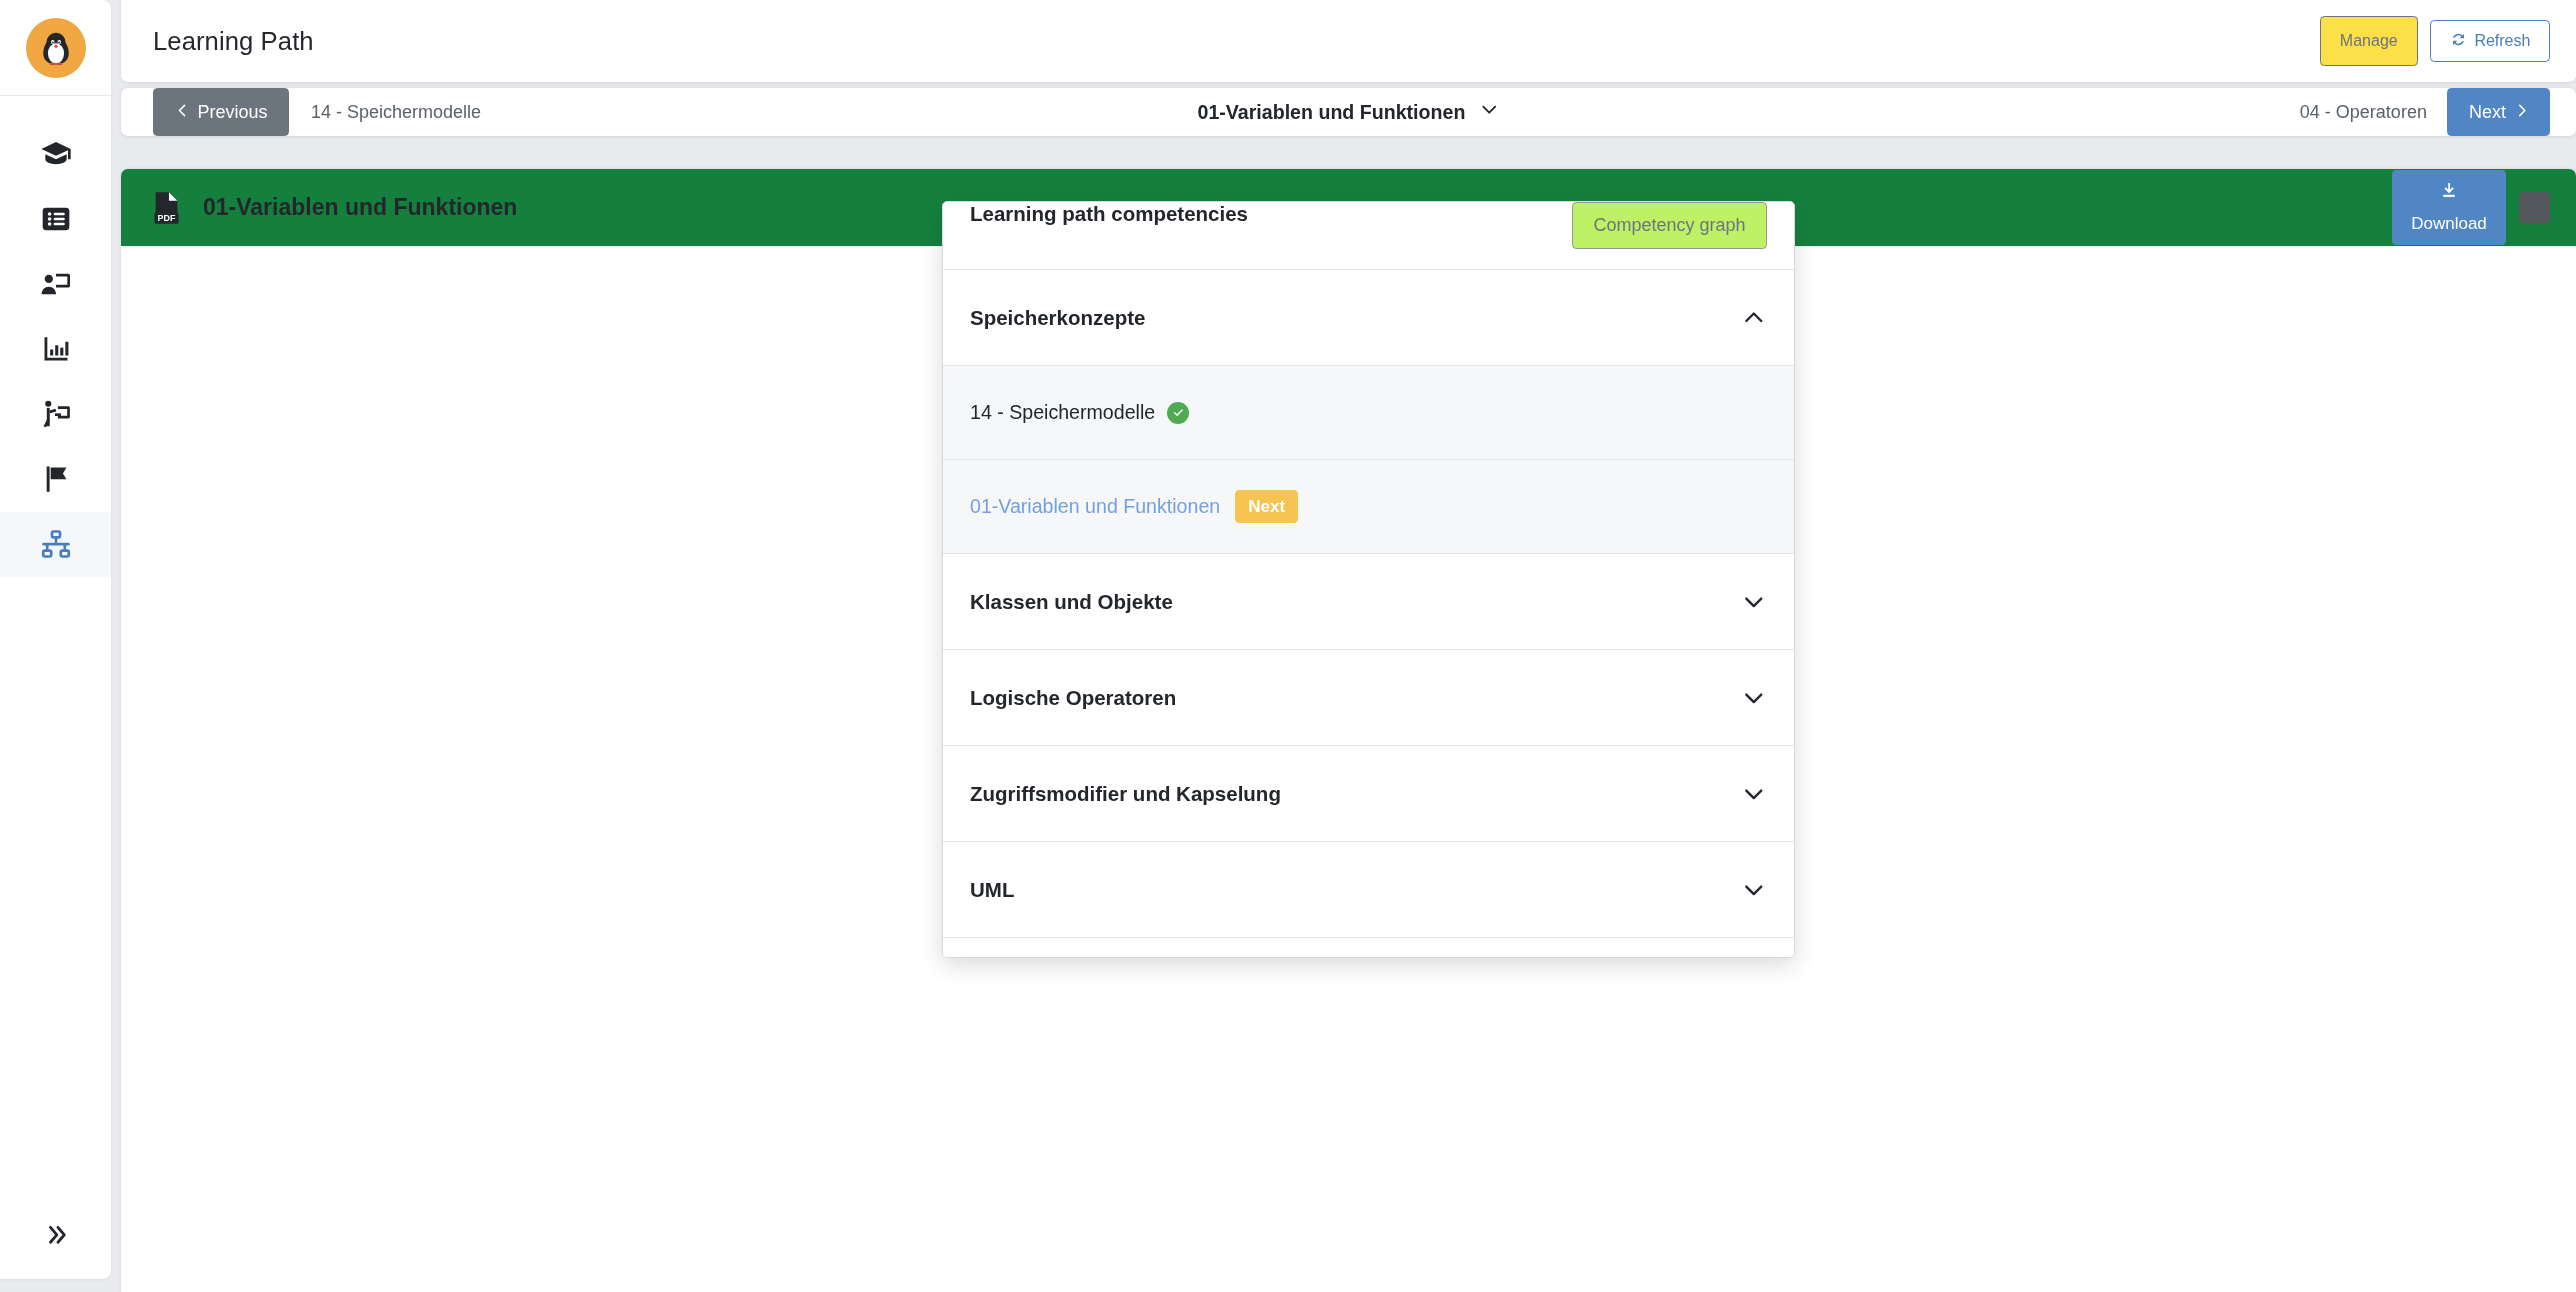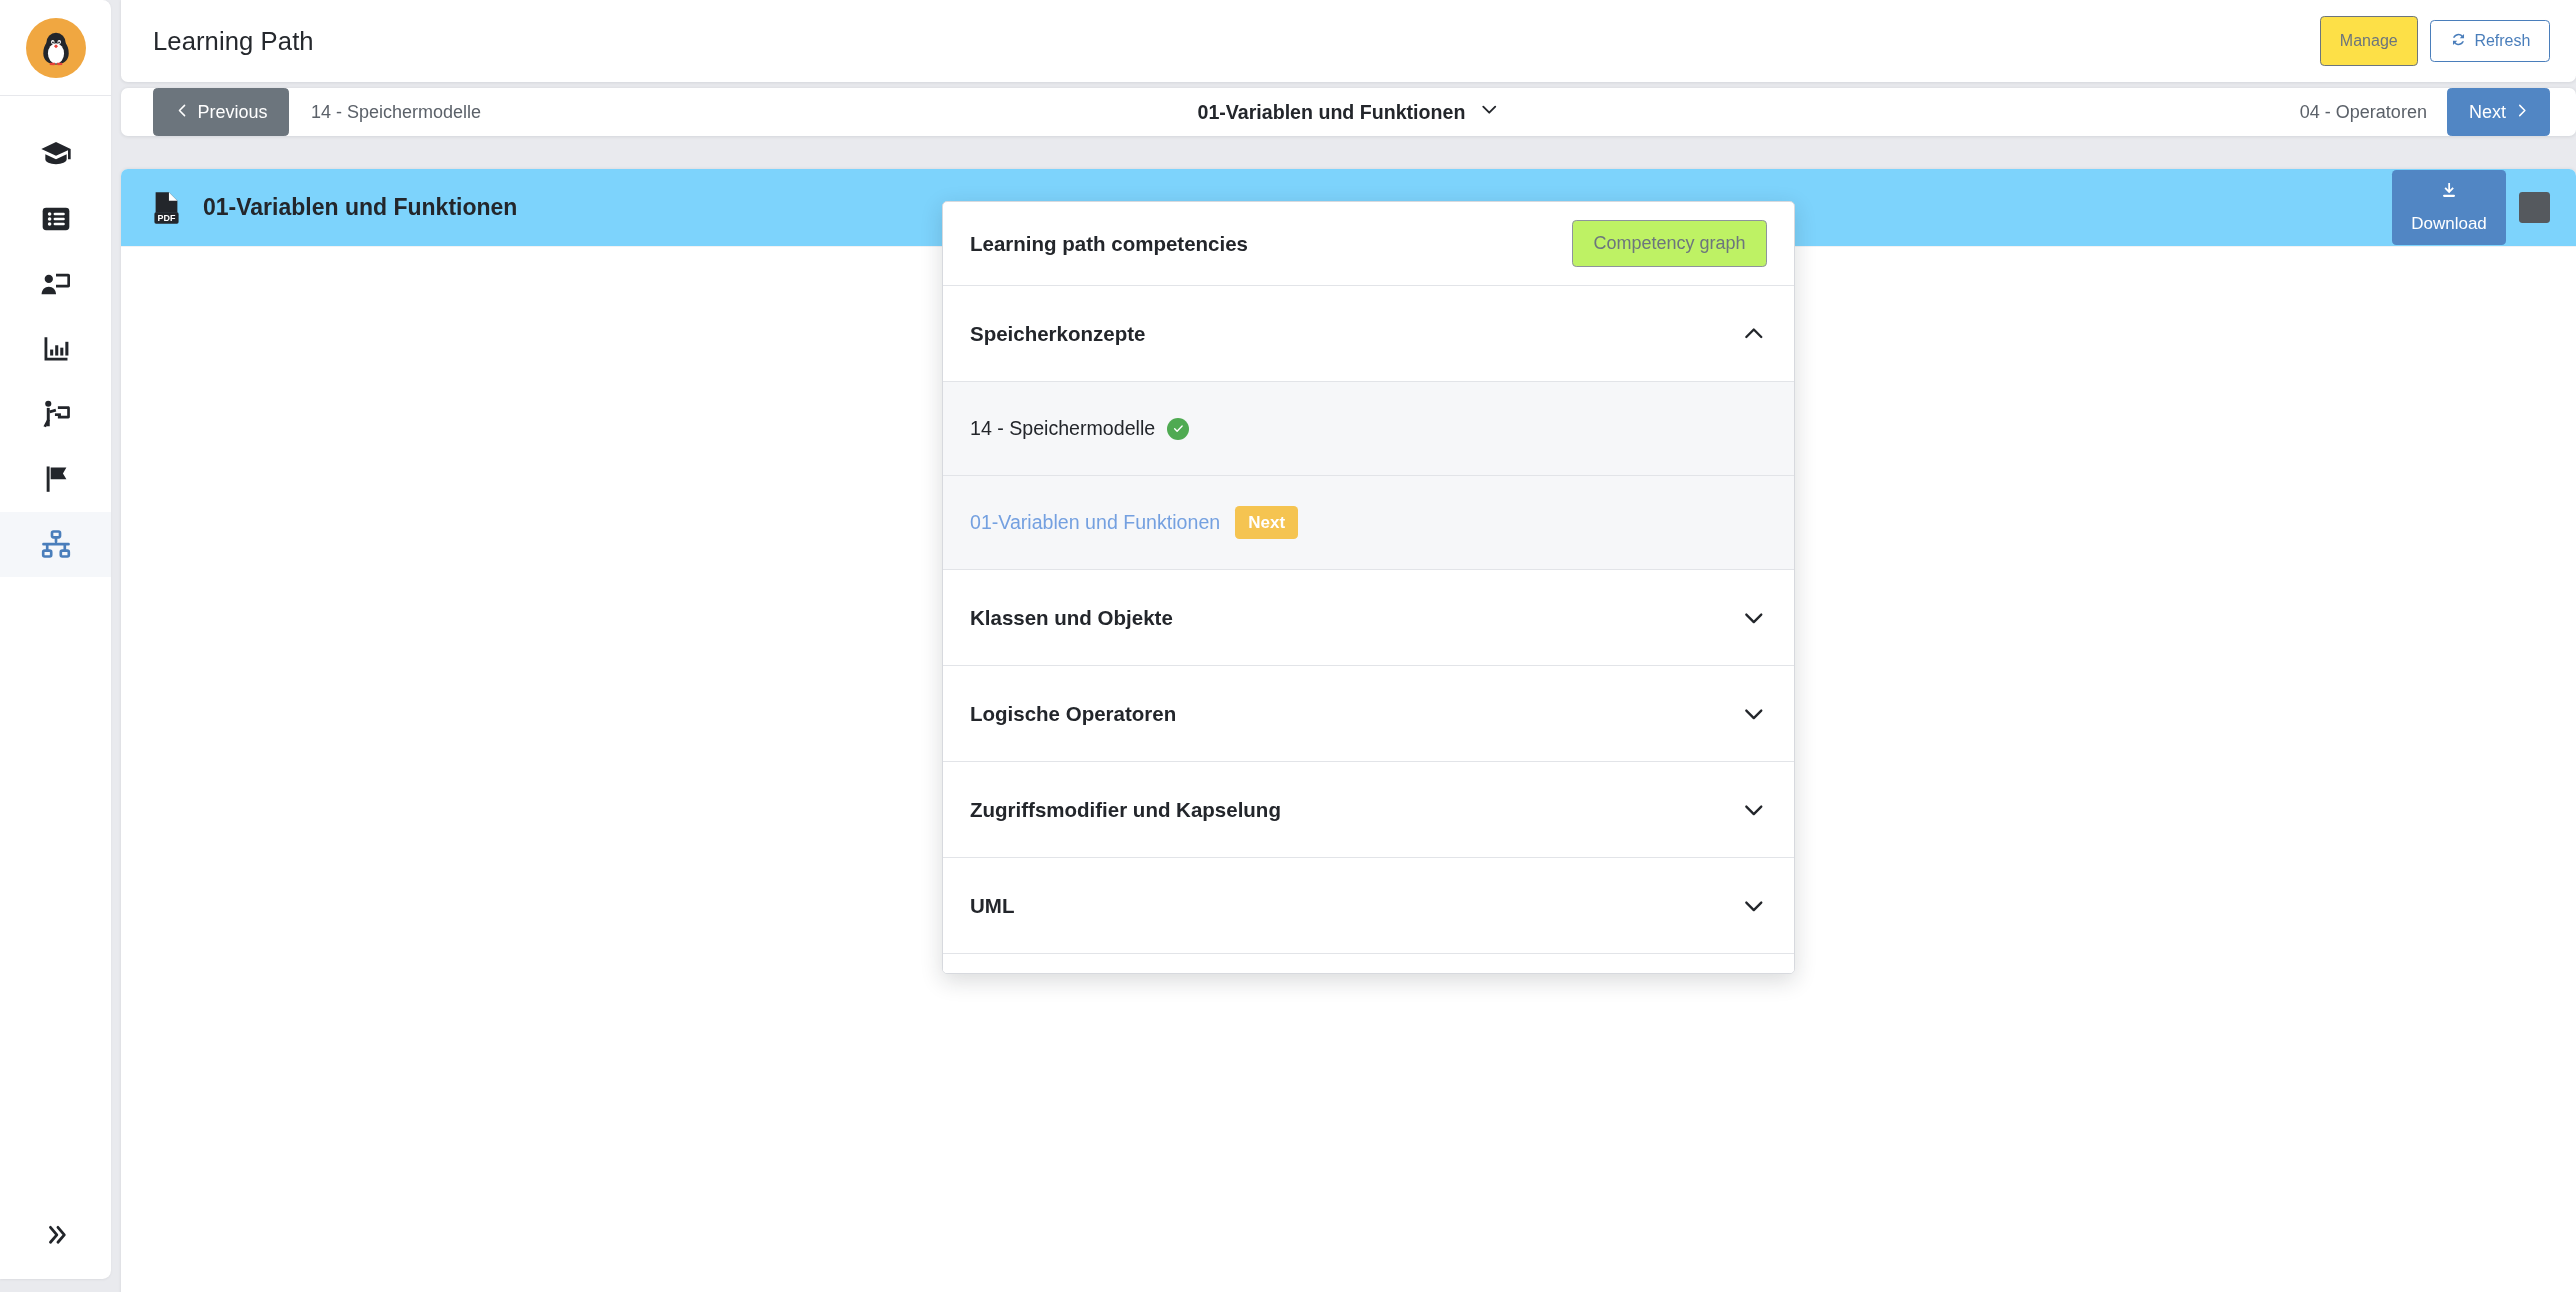--- a/index.html
+++ b/index.html
@@ -118,21 +118,21 @@
   #nav-right { margin-left: auto; display: flex; align-items: center; }
 
   
   #content-card {
     position: absolute; left: 121px; top: 169px; right: 0; bottom: 0;
     background: #ffffff; border-radius: 6.8px 6.8px 0 0;
     box-shadow: 0 0.9px 3.4px rgba(30,35,45,.10);
     overflow: hidden;
   }
   #resource-row {
-    height: 78px; background: #7dd3fc;
+    height: 78px; background: #15803d;
     display: flex; align-items: center;
     padding: 0 25.6px 0 31px;
     border-bottom: 0.9px solid #f1f2f4;
   }
   #resource-left { display: flex; align-items: center; gap: 22px; }
   #resource-title { font-size: 23px; font-weight: 700; color: #23262b; }
   .pdf-icon { width: 29px; height: 34px; display:block; }
   #resource-right { margin-left: auto; display: flex; align-items: center; gap: 13.6px; }
   #download-button {
     background: #5186c4; color: #fff; border: none;
@@ -150,21 +150,21 @@
     position: absolute; left: 942px; top: 201px;
     width: 853px;
     background: #fff;
     border: 0.9px solid #d7d9de;
     border-radius: 5.1px;
     box-shadow: 0 6.8px 22px rgba(25,30,40,.16);
     overflow: hidden;
     z-index: 40;
   }
   .panel-header {
-    height: 84px; display: flex; align-items: center;
+    height: 68px; display: flex; align-items: flex-start;
     padding: 0 27px; border-bottom: 0.9px solid #e2e4e8;
   }
   .panel-header-title { font-size: 20.5px; font-weight: 700; color: #23262b; }
   #competency-graph-button {
     margin-left: auto; background: #bef264; border: 0.9px solid #8e949c;
     color: #6c757d; font-size: 18px; padding: 12px 20.5px;
     border-radius: 4.3px; cursor: pointer;
     font-family: "Liberation Sans", sans-serif;
   }
   .panel-row {

